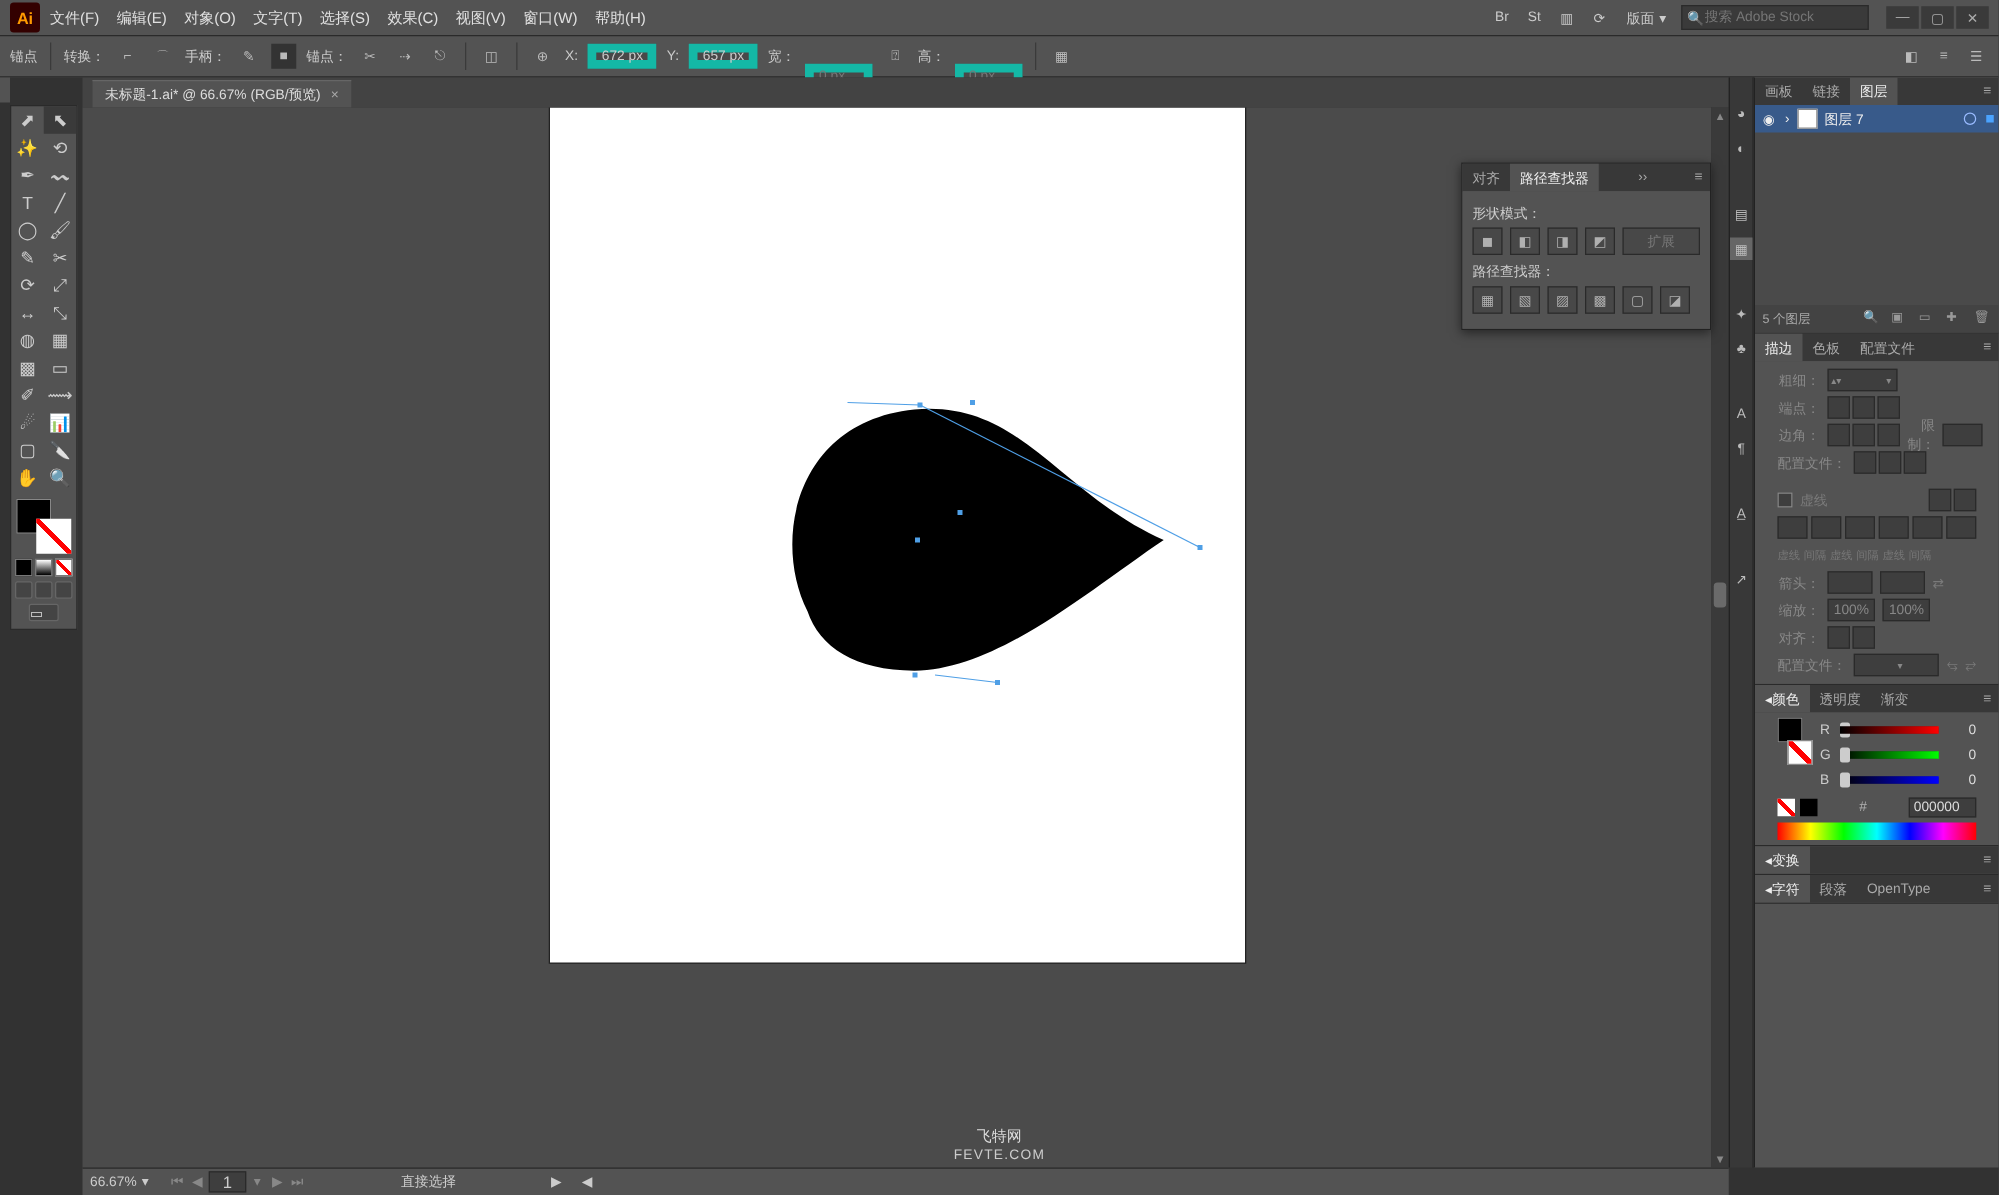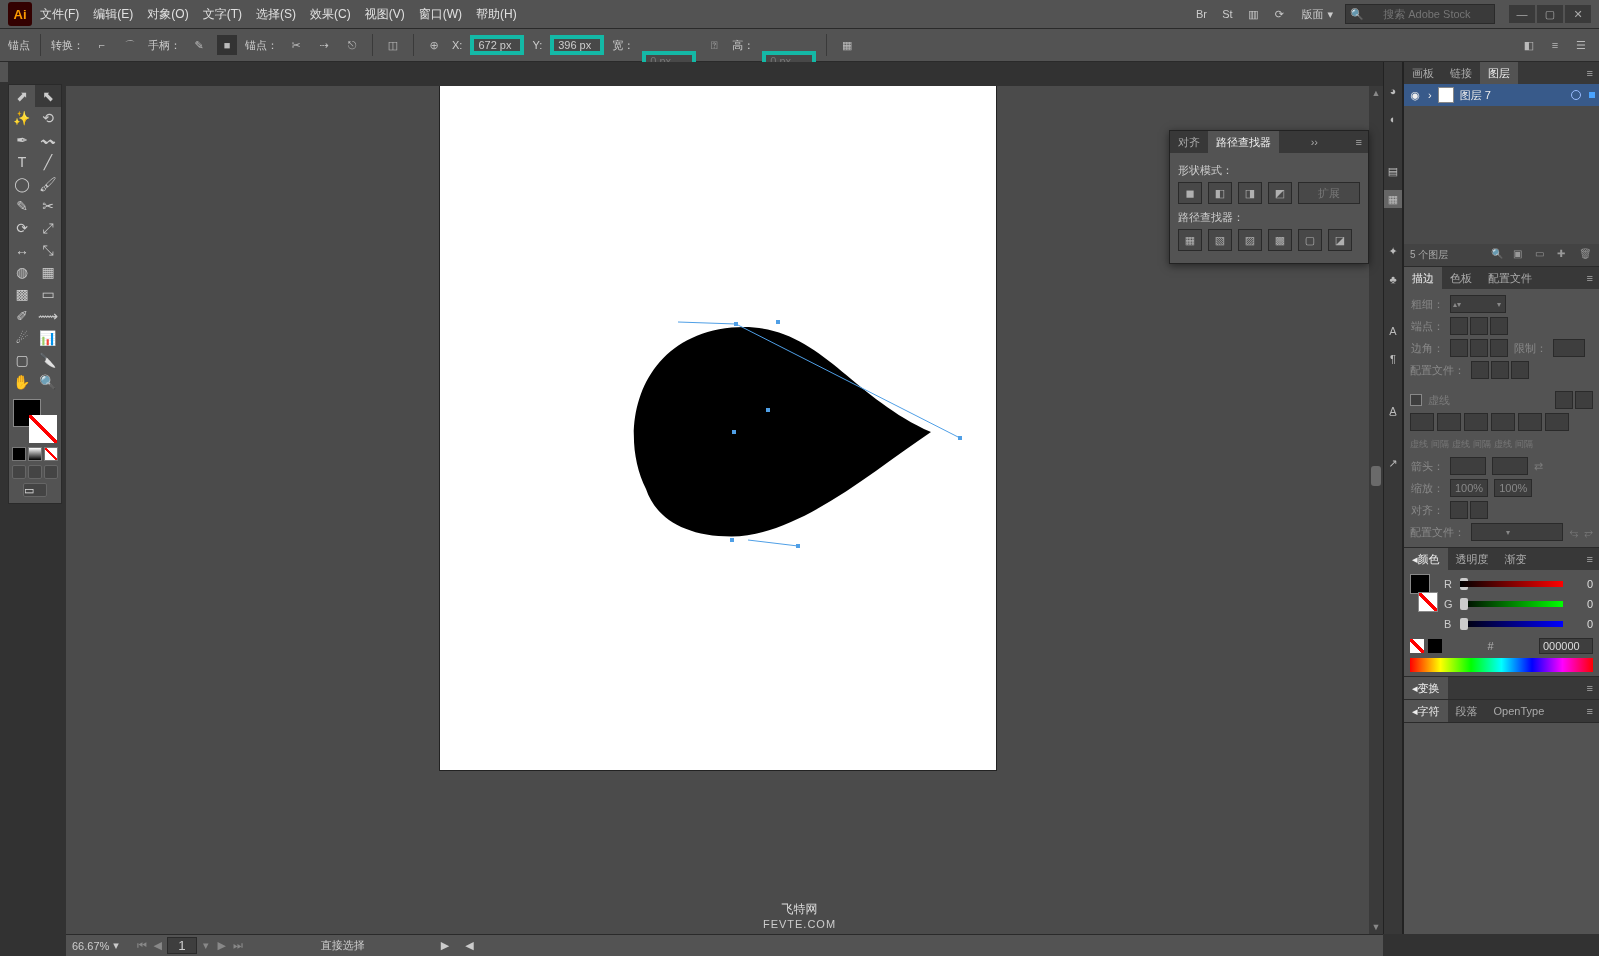--- a/index.html
+++ b/index.html
@@ -6,30 +6,30 @@
 body { background:#323232; width:1599px; height:956px; overflow:hidden; position:relative; color:#e0e0e0; font-size:11px; }
 
 
 .menubar { height:28px; background:#535353; display:flex; align-items:center; padding:0 8px; gap:2px; }
 .ai-logo { width:24px; height:24px; background:#330000; color:#ff9a00; font-weight:bold; font-size:13px; display:flex; align-items:center; justify-content:center; border-radius:3px; }
 .menubar .menu-item { padding:2px 6px; color:#e0e0e0; font-size:12px; cursor:pointer; }
 .menubar-right { margin-left:auto; display:flex; align-items:center; gap:6px; }
 .menubar-right .icon-btn { width:20px; height:20px; display:flex; align-items:center; justify-content:center; color:#ccc; }
 .layout-dd { display:flex; align-items:center; gap:4px; padding:2px 6px; color:#ccc; }
 .search-stock { display:flex; align-items:center; background:#3a3a3a; border:1px solid #2a2a2a; padding:1px 4px; height:20px; width:150px; }
-.search-stock input { background:transparent; border:none; color:#888; font-size:11px; width:100%; outline:none;text-align:center; }
+.search-stock input { background:transparent; border:none; color:#888; font-size:11px; width:100%; outline:none; }
 .win-btns { display:flex; gap:2px; margin-left:8px; }
 .win-btns span { width:26px; height:18px; background:#3a3a3a; display:flex; align-items:center; justify-content:center; color:#aaa; cursor:pointer; }
 
 
 .ctrlbar { height:34px; background:#535353; border-top:1px solid #2a2a2a; border-bottom:1px solid #2a2a2a; display:flex; align-items:center; padding:0 8px; gap:8px; color:#ccc; font-size:11px; }
 .ctrlbar .lbl { color:#ccc; }
 .ctrlbar .sep { width:1px; height:22px; background:#3a3a3a; margin:0 2px; }
 .ctrlbar .icn { width:20px; height:20px; display:flex; align-items:center; justify-content:center; color:#bbb; }
-.ctrlbar .numbox { background:#484848; border:4px solid #14b8a6; height:20px; display:flex; align-items:center; padding:0 4px; min-width:54px; }
+.ctrlbar .numbox { background:#484848; border:7px solid #14b8a6; height:20px; display:flex; align-items:center; padding:0 4px; min-width:54px; }
 .ctrlbar .numbox.dis { color:#777;margin-top:32px; }
 .ctrlbar-right { margin-left:auto; display:flex; gap:6px; }
 
 
 .tool-strip { position:absolute; left:0; top:62px; width:8px; height:20px; background:#535353; }
 .toolbox { position:absolute; left:8px; top:84px; width:54px; background:#535353; border:1px solid #2a2a2a; padding-bottom:6px; }
 .tool-grid { display:grid; grid-template-columns:1fr 1fr; }
 .tool { width:26px; height:22px; display:flex; align-items:center; justify-content:center; color:#ccc; cursor:pointer; position:relative; font-size:14px; }
 .tool.sel { background:#3a3a3a; }
 .fillstroke { width:48px; height:48px; position:relative; margin:4px auto 2px; }
@@ -60,21 +60,21 @@
 .right-strip .ricn { width:18px; height:18px; color:#bbb; display:flex; align-items:center; justify-content:center; }
 .right-strip .rgap { height:14px; }
 
 
 .right-col { position:absolute; right:0; top:62px; width:196px; bottom:22px; background:#535353; border-left:1px solid #222; display:flex; flex-direction:column; overflow:hidden;}
 .panel { border-bottom:1px solid #2a2a2a; }
 .panel-tabs { height:22px; background:#383838; display:flex; align-items:center; }
 .panel-tabs .ptab { padding:0 8px; height:22px; display:flex; align-items:center; color:#aaa; font-size:11px; cursor:pointer;text-align:right; }
 .panel-tabs .ptab.act { background:#535353; color:#eee; }
 .panel-tabs .pmenu { margin-left:auto; padding:0 6px; color:#aaa; }
-.panel-body { background:#535353; padding:4px 6px; font-size:11px; color:#b0b0b0; }
+.panel-body { background:#535353; padding:4px 18px; font-size:11px; color:#b0b0b0; }
 .panel-body.dim { color:#7a7a7a; }
 .layer-row { height:22px; background:#385a8a; display:flex; align-items:center; gap:6px; padding:0 4px; color:#eee; }
 .layer-row .eye { width:14px; text-align:center; }
 .layer-row .thumb { width:16px; height:16px; background:#fff; border:1px solid #888; }
 .layer-row .sel-dot { margin-left:auto; width:10px; height:10px; border:1px solid #9bf; border-radius:50%; }
 .layers-body { height:160px; background:#4a4a4a; }
 .panel-footer { height:22px; background:#434343; display:flex; align-items:center; padding:0 6px; gap:8px; color:#aaa; font-size:10px; }
 .panel-footer .ficn { width:14px; height:14px; color:#999; }
 .form-row { display:flex; align-items:center; gap:6px; height:22px; }
 .form-row .flab { color:#888; min-width:34px; text-align:right; }
@@ -167,21 +167,21 @@
   <div class="sep"></div>
   <span class="icn">◫</span>
   <div class="sep"></div>
   <span class="icn">⊕</span>
   <span class="lbl">X:</span>
   <div class="numbox">
       <span>672 px</span>
     </div>
   <span class="lbl">Y:</span>
   <div class="numbox">
-      <span>396 px</span>
+      <span>657 px</span>
     </div>
   <span class="lbl">宽：</span>
   <div class="numbox dis">
       <span>0 px</span>
     </div>
   <span class="icn">⍰</span>
   <span class="lbl">高：</span>
   <div class="numbox dis">
       <span>0 px</span>
     </div>
@@ -241,20 +241,26 @@
     <span></span>
     <span></span>
     <span></span>
   </div>
   <div class="mode-row" style="justify-content:center;margin-top:4px">
       <span style="width:24px">▭</span>
     </div>
 </div>
 
 <div class="doc-area">
+  <div class="doc-tabs">
+    <div class="doc-tab">
+      <span>未标题-1.ai* @ 66.67% (RGB/预览)</span>
+      <span class="close">×</span>
+    </div>
+  </div>
   <div class="canvas-wrap">
     <div class="artboard">
       <svg class="shape-path" width="360" height="260">
         <path d="M40,180 C10,120 30,20 130,10 C220,2 250,80 340,120 C280,160 200,230 130,230 C80,230 50,210 40,180 Z" transform="translate(-10,10) scale(0.95)" fill="#000"></path>
         <line class="handle-line" x1="118" y1="16" x2="342" y2="130"></line>
         <line class="handle-line" x1="118" y1="16" x2="60" y2="14"></line>
         <line class="handle-line" x1="130" y1="232" x2="180" y2="238"></line>
         <rect class="anchor" x="116" y="14" width="4" height="4"></rect>
         <rect class="anchor" x="158" y="12" width="4" height="4"></rect>
         <rect class="anchor" x="340" y="128" width="4" height="4"></rect>

